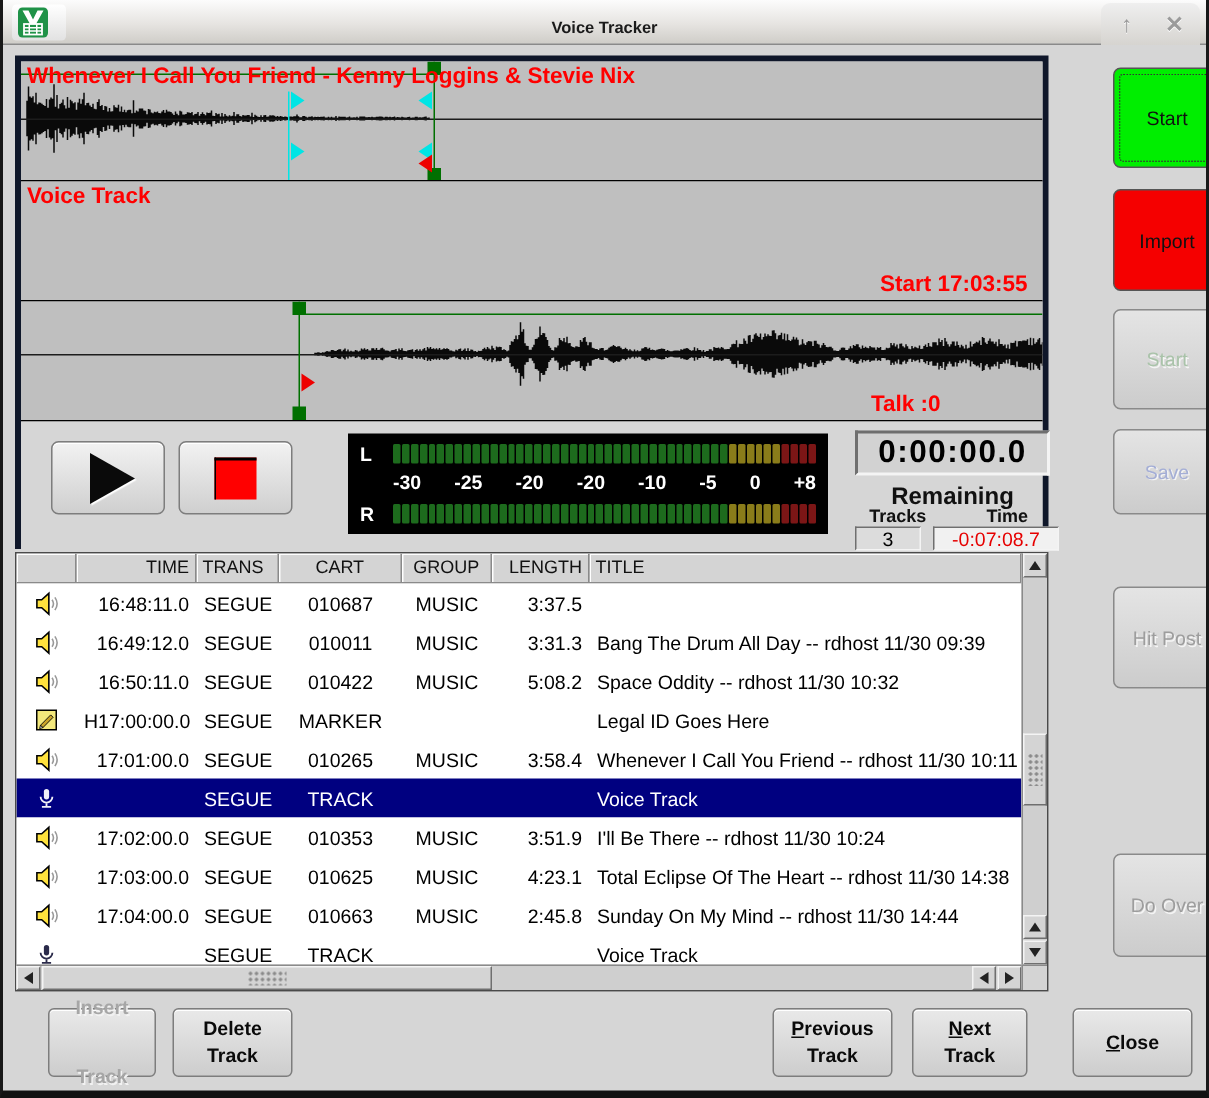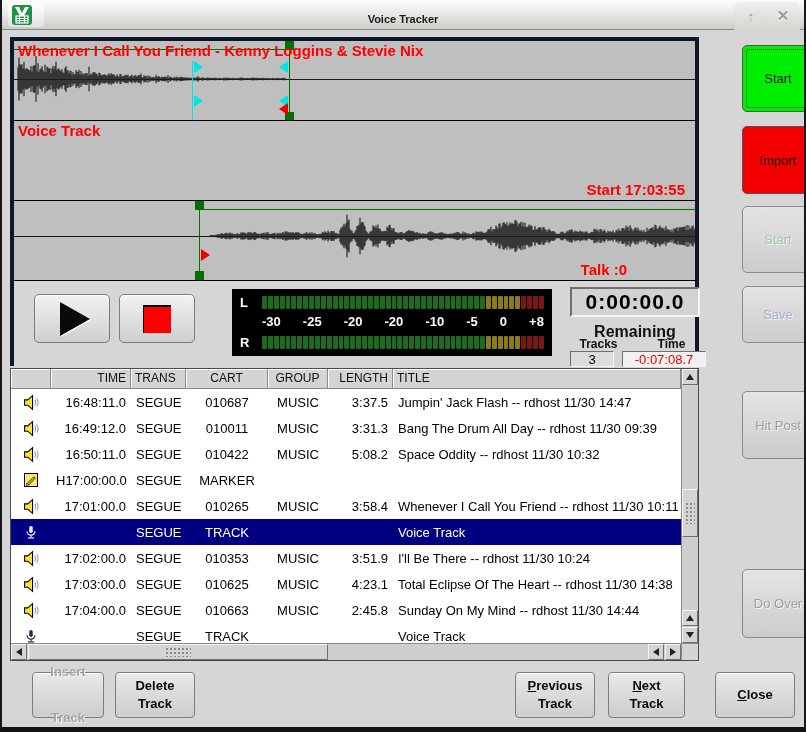--- a/index.html
+++ b/index.html
@@ -374,21 +374,20 @@
                 <svg width="17" height="17" viewBox="0 0 16 16">
                   <polygon points="1.5,5.5 4.5,5.5 9,1.5 9,14.5 4.5,10.5 1.5,10.5" fill="#ffe23d" stroke="#000" stroke-width="1"></polygon>
                   <path d="M11 5.5 q1.8 2.5 0 5 M12.8 4 q2.8 4 0 8" stroke="#999" stroke-width="1" fill="none"></path>
                 </svg>
               </div>
               <div class="cell c1">16:48:11.0</div>
               <div class="cell c2">SEGUE</div>
               <div class="cell c3">010687</div>
               <div class="cell c4">MUSIC</div>
               <div class="cell c5">3:37.5</div>
-              <div class="cell c6">Jumpin' Jack Flash -- rdhost 11/30 14:47</div>
             </div>
             <div class="lt-row">
               <div class="cell c0">
                 <svg width="17" height="17" viewBox="0 0 16 16">
                   <polygon points="1.5,5.5 4.5,5.5 9,1.5 9,14.5 4.5,10.5 1.5,10.5" fill="#ffe23d" stroke="#000" stroke-width="1"></polygon>
                   <path d="M11 5.5 q1.8 2.5 0 5 M12.8 4 q2.8 4 0 8" stroke="#999" stroke-width="1" fill="none"></path>
                 </svg>
               </div>
               <div class="cell c1">16:49:12.0</div>
               <div class="cell c2">SEGUE</div>
@@ -417,20 +416,21 @@
                   <rect x="1.5" y="1.5" width="13" height="13" fill="#f3e87c" stroke="#000"></rect>
                   <path d="M4 11.5 L10.8 4.6 L12.4 6.2 L5.6 13.1 Z" fill="#caa42a" stroke="#000" stroke-width="0.6"></path>
                   <path d="M4 11.5 L5.6 13.1 L3.4 13.7 Z" fill="#fff" stroke="#000" stroke-width="0.6"></path>
                 </svg>
               </div>
               <div class="cell c1">H17:00:00.0</div>
               <div class="cell c2">SEGUE</div>
               <div class="cell c3">MARKER</div>
               <div class="cell c4"></div>
               <div class="cell c5"></div>
+              <div class="cell c6">Legal ID Goes Here</div>
             </div>
             <div class="lt-row">
               <div class="cell c0">
                 <svg width="17" height="17" viewBox="0 0 16 16">
                   <polygon points="1.5,5.5 4.5,5.5 9,1.5 9,14.5 4.5,10.5 1.5,10.5" fill="#ffe23d" stroke="#000" stroke-width="1"></polygon>
                   <path d="M11 5.5 q1.8 2.5 0 5 M12.8 4 q2.8 4 0 8" stroke="#999" stroke-width="1" fill="none"></path>
                 </svg>
               </div>
               <div class="cell c1">17:01:00.0</div>
               <div class="cell c2">SEGUE</div>

